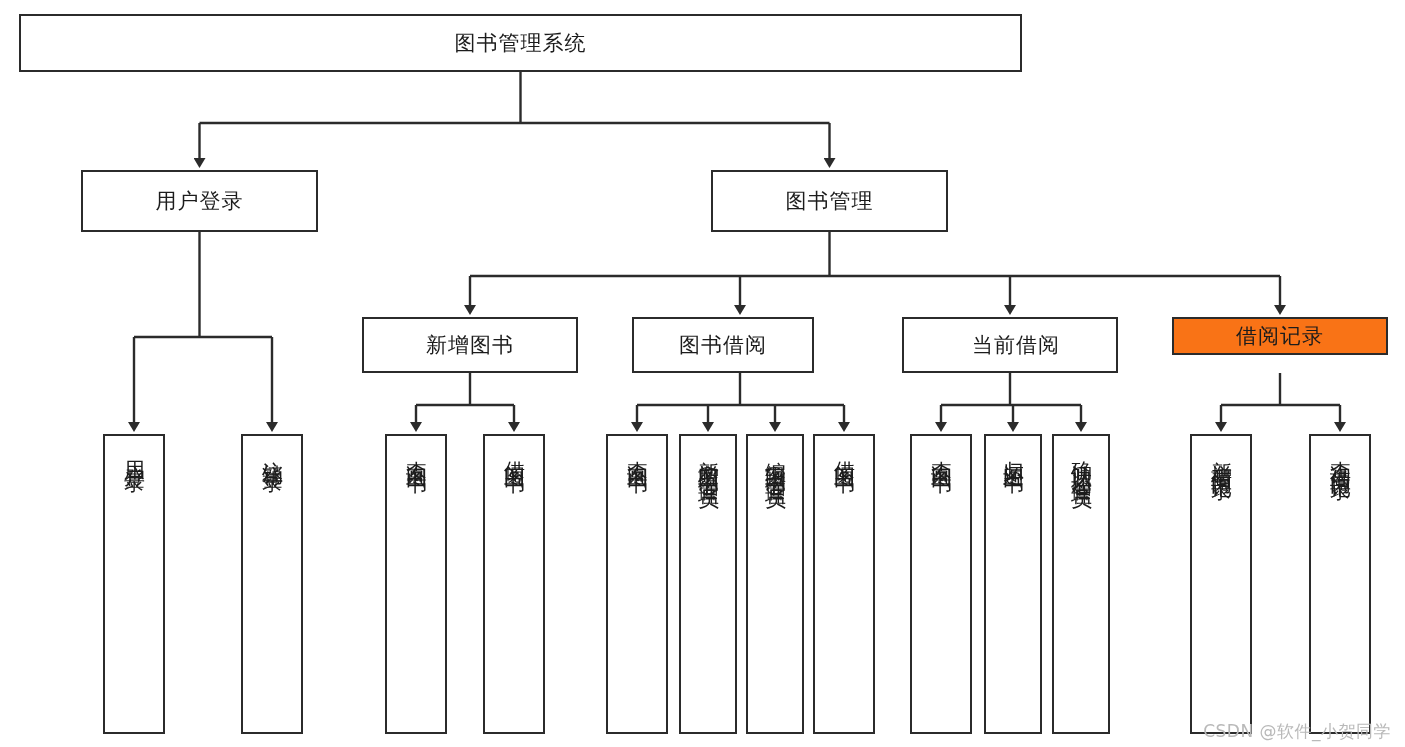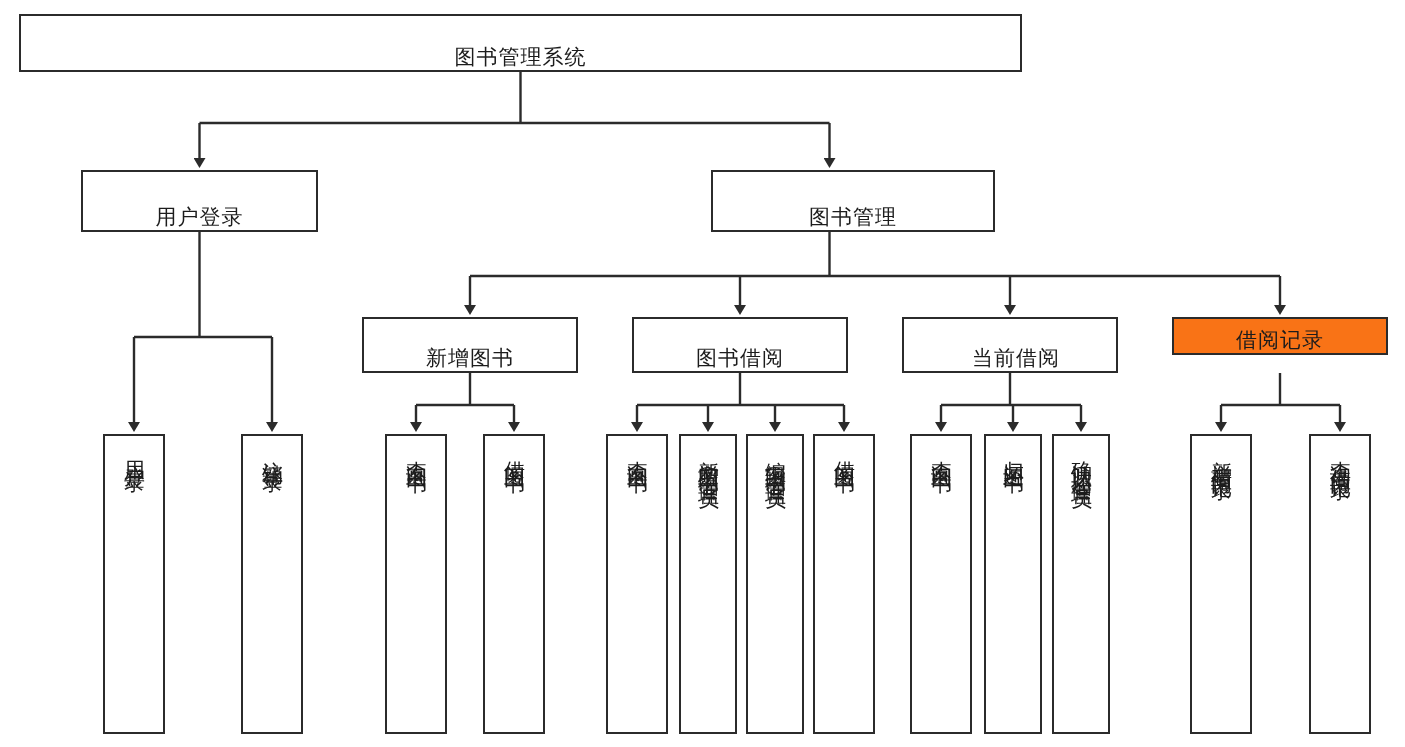--- a/index.html
+++ b/index.html
@@ -23,21 +23,21 @@
     height:747px;
     pointer-events:none;
   }
   
   .node{
     position:absolute;
     box-sizing:border-box;
     background:#ffffff;
     border:2px solid #2b2b2b;
     display:flex;
-    align-items:flex-end;
+    align-items:center;
     justify-content:center;
     color:#1c1c1c;
     line-height:1.18;
   }
   .node .lbl{
     display:block;
     text-align:center;
     white-space:pre-line;
   }
   
@@ -120,28 +120,28 @@
       </g>
   </svg>
 
   <div class="node h root" style="left: 19px; top: 14px; width: 1003px; height: 58px; border-color: rgb(43, 43, 43); background: rgb(255, 255, 255); color: rgb(28, 28, 28);">
     <span class="lbl">图书管理系统</span>
   </div>
 
   <div class="node h" style="left: 81px; top: 170px; width: 237px; height: 62px; border-color: rgb(43, 43, 43); background: rgb(255, 255, 255); color: rgb(28, 28, 28);">
     <span class="lbl">用户登录</span>
   </div>
-  <div class="node h" style="left: 711px; top: 170px; width: 284px; height: 62px; border-color: rgb(43, 43, 43); background: rgb(255, 255, 255); color: rgb(28, 28, 28);">
+  <div class="node h" style="left: 711px; top: 170px; width: 237px; height: 62px; border-color: rgb(43, 43, 43); background: rgb(255, 255, 255); color: rgb(28, 28, 28);">
     <span class="lbl">图书管理</span>
   </div>
 
   <div class="node h" style="left: 362px; top: 317px; width: 216px; height: 56px; border-color: rgb(43, 43, 43); background: rgb(255, 255, 255); color: rgb(28, 28, 28);">
     <span class="lbl">新增图书</span>
   </div>
-  <div class="node h" style="left: 632px; top: 317px; width: 216px; height: 56px; border-color: rgb(43, 43, 43); background: rgb(255, 255, 255); color: rgb(28, 28, 28);">
+  <div class="node h" style="left: 632px; top: 317px; width: 182px; height: 56px; border-color: rgb(43, 43, 43); background: rgb(255, 255, 255); color: rgb(28, 28, 28);">
     <span class="lbl">图书借阅</span>
   </div>
   <div class="node h" style="left: 902px; top: 317px; width: 216px; height: 56px; border-color: rgb(43, 43, 43); background: rgb(255, 255, 255); color: rgb(28, 28, 28); padding-left: 12px;">
     <span class="lbl">当前借阅</span>
   </div>
   <div class="node h" style="left: 1172px; top: 317px; width: 216px; height: 38px; border-color: rgb(43, 43, 43); background: #f97316; color: rgb(28, 28, 28);">
     <span class="lbl">借阅记录</span>
   </div>
 
   <div class="node v" style="left: 103px; top: 434px; width: 62px; height: 300px; border-color: rgb(43, 43, 43); background: rgb(255, 255, 255); color: rgb(28, 28, 28);">
@@ -181,13 +181,14 @@
     <span class="lbl">确认归还（管理员）</span>
   </div>
 
   <div class="node v" style="left: 1190px; top: 434px; width: 62px; height: 300px; border-color: rgb(43, 43, 43); background: rgb(255, 255, 255); color: rgb(28, 28, 28);">
     <span class="lbl">新增借阅记录</span>
   </div>
   <div class="node v" style="left: 1309px; top: 434px; width: 62px; height: 300px; border-color: rgb(43, 43, 43); background: rgb(255, 255, 255); color: rgb(28, 28, 28);">
     <span class="lbl">查询借阅记录</span>
   </div>
 
+  <div id="watermark">CSDN @软件_小贺同学</div>
 </div>
 
 </body></html>

